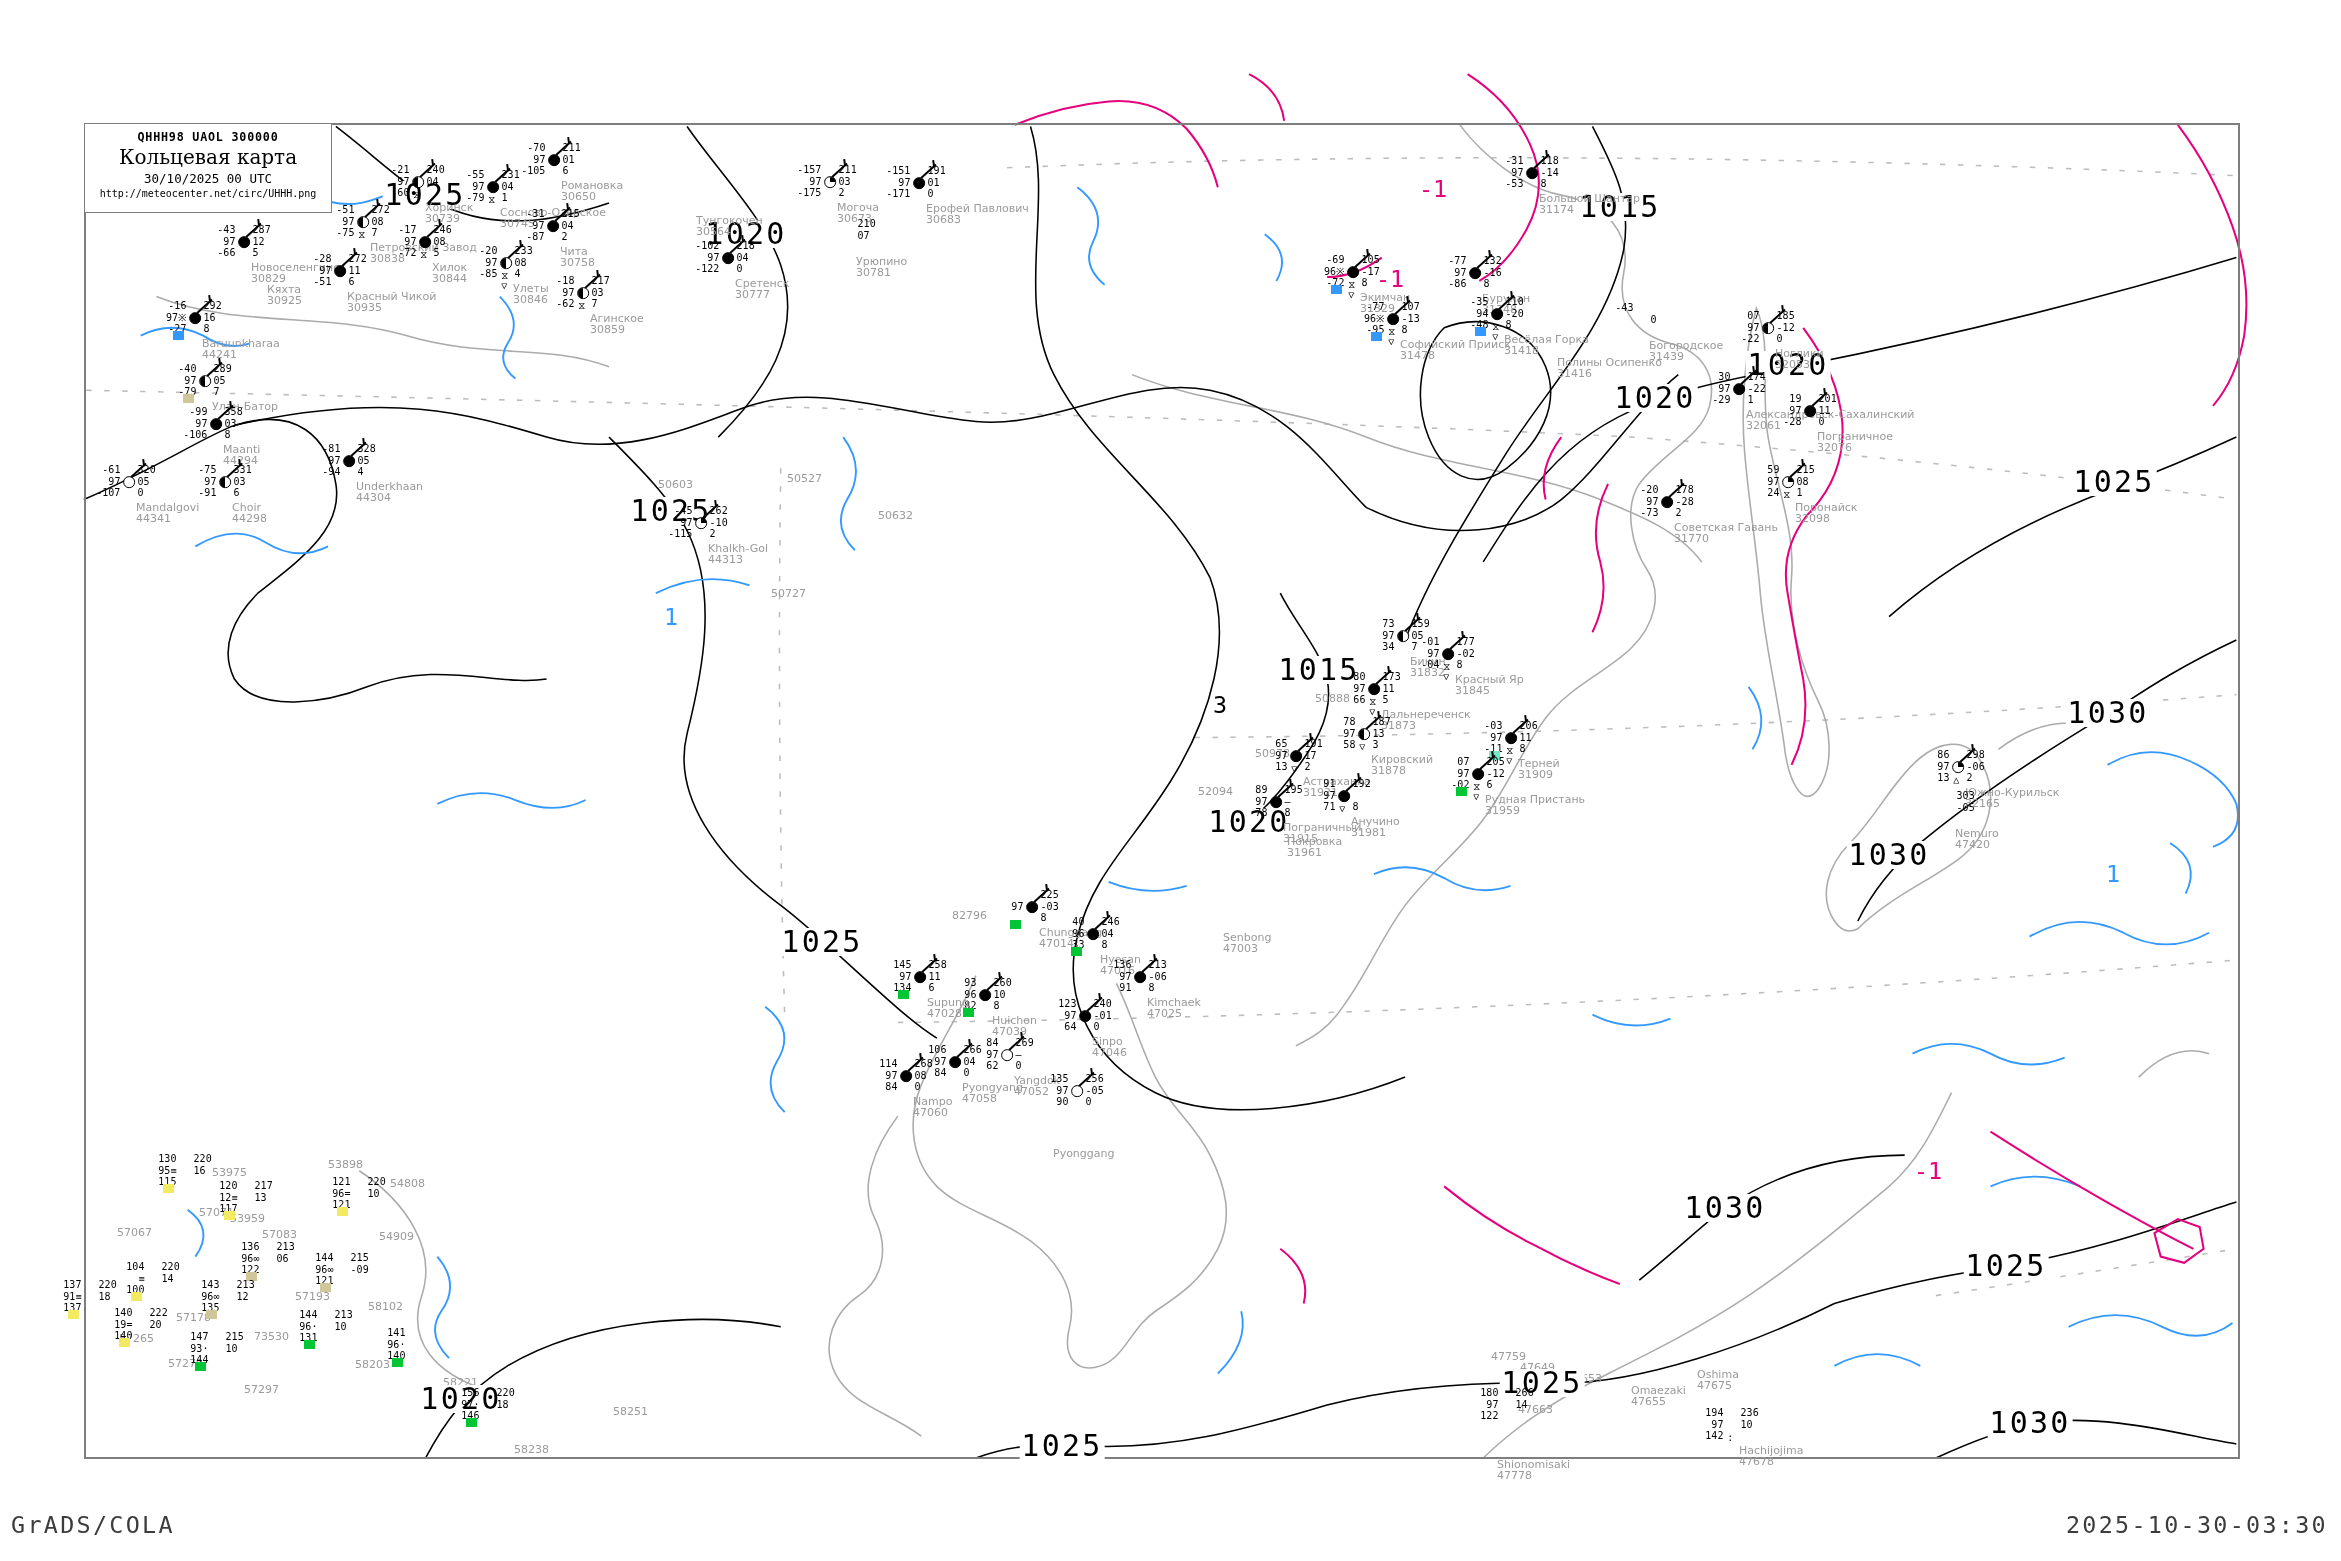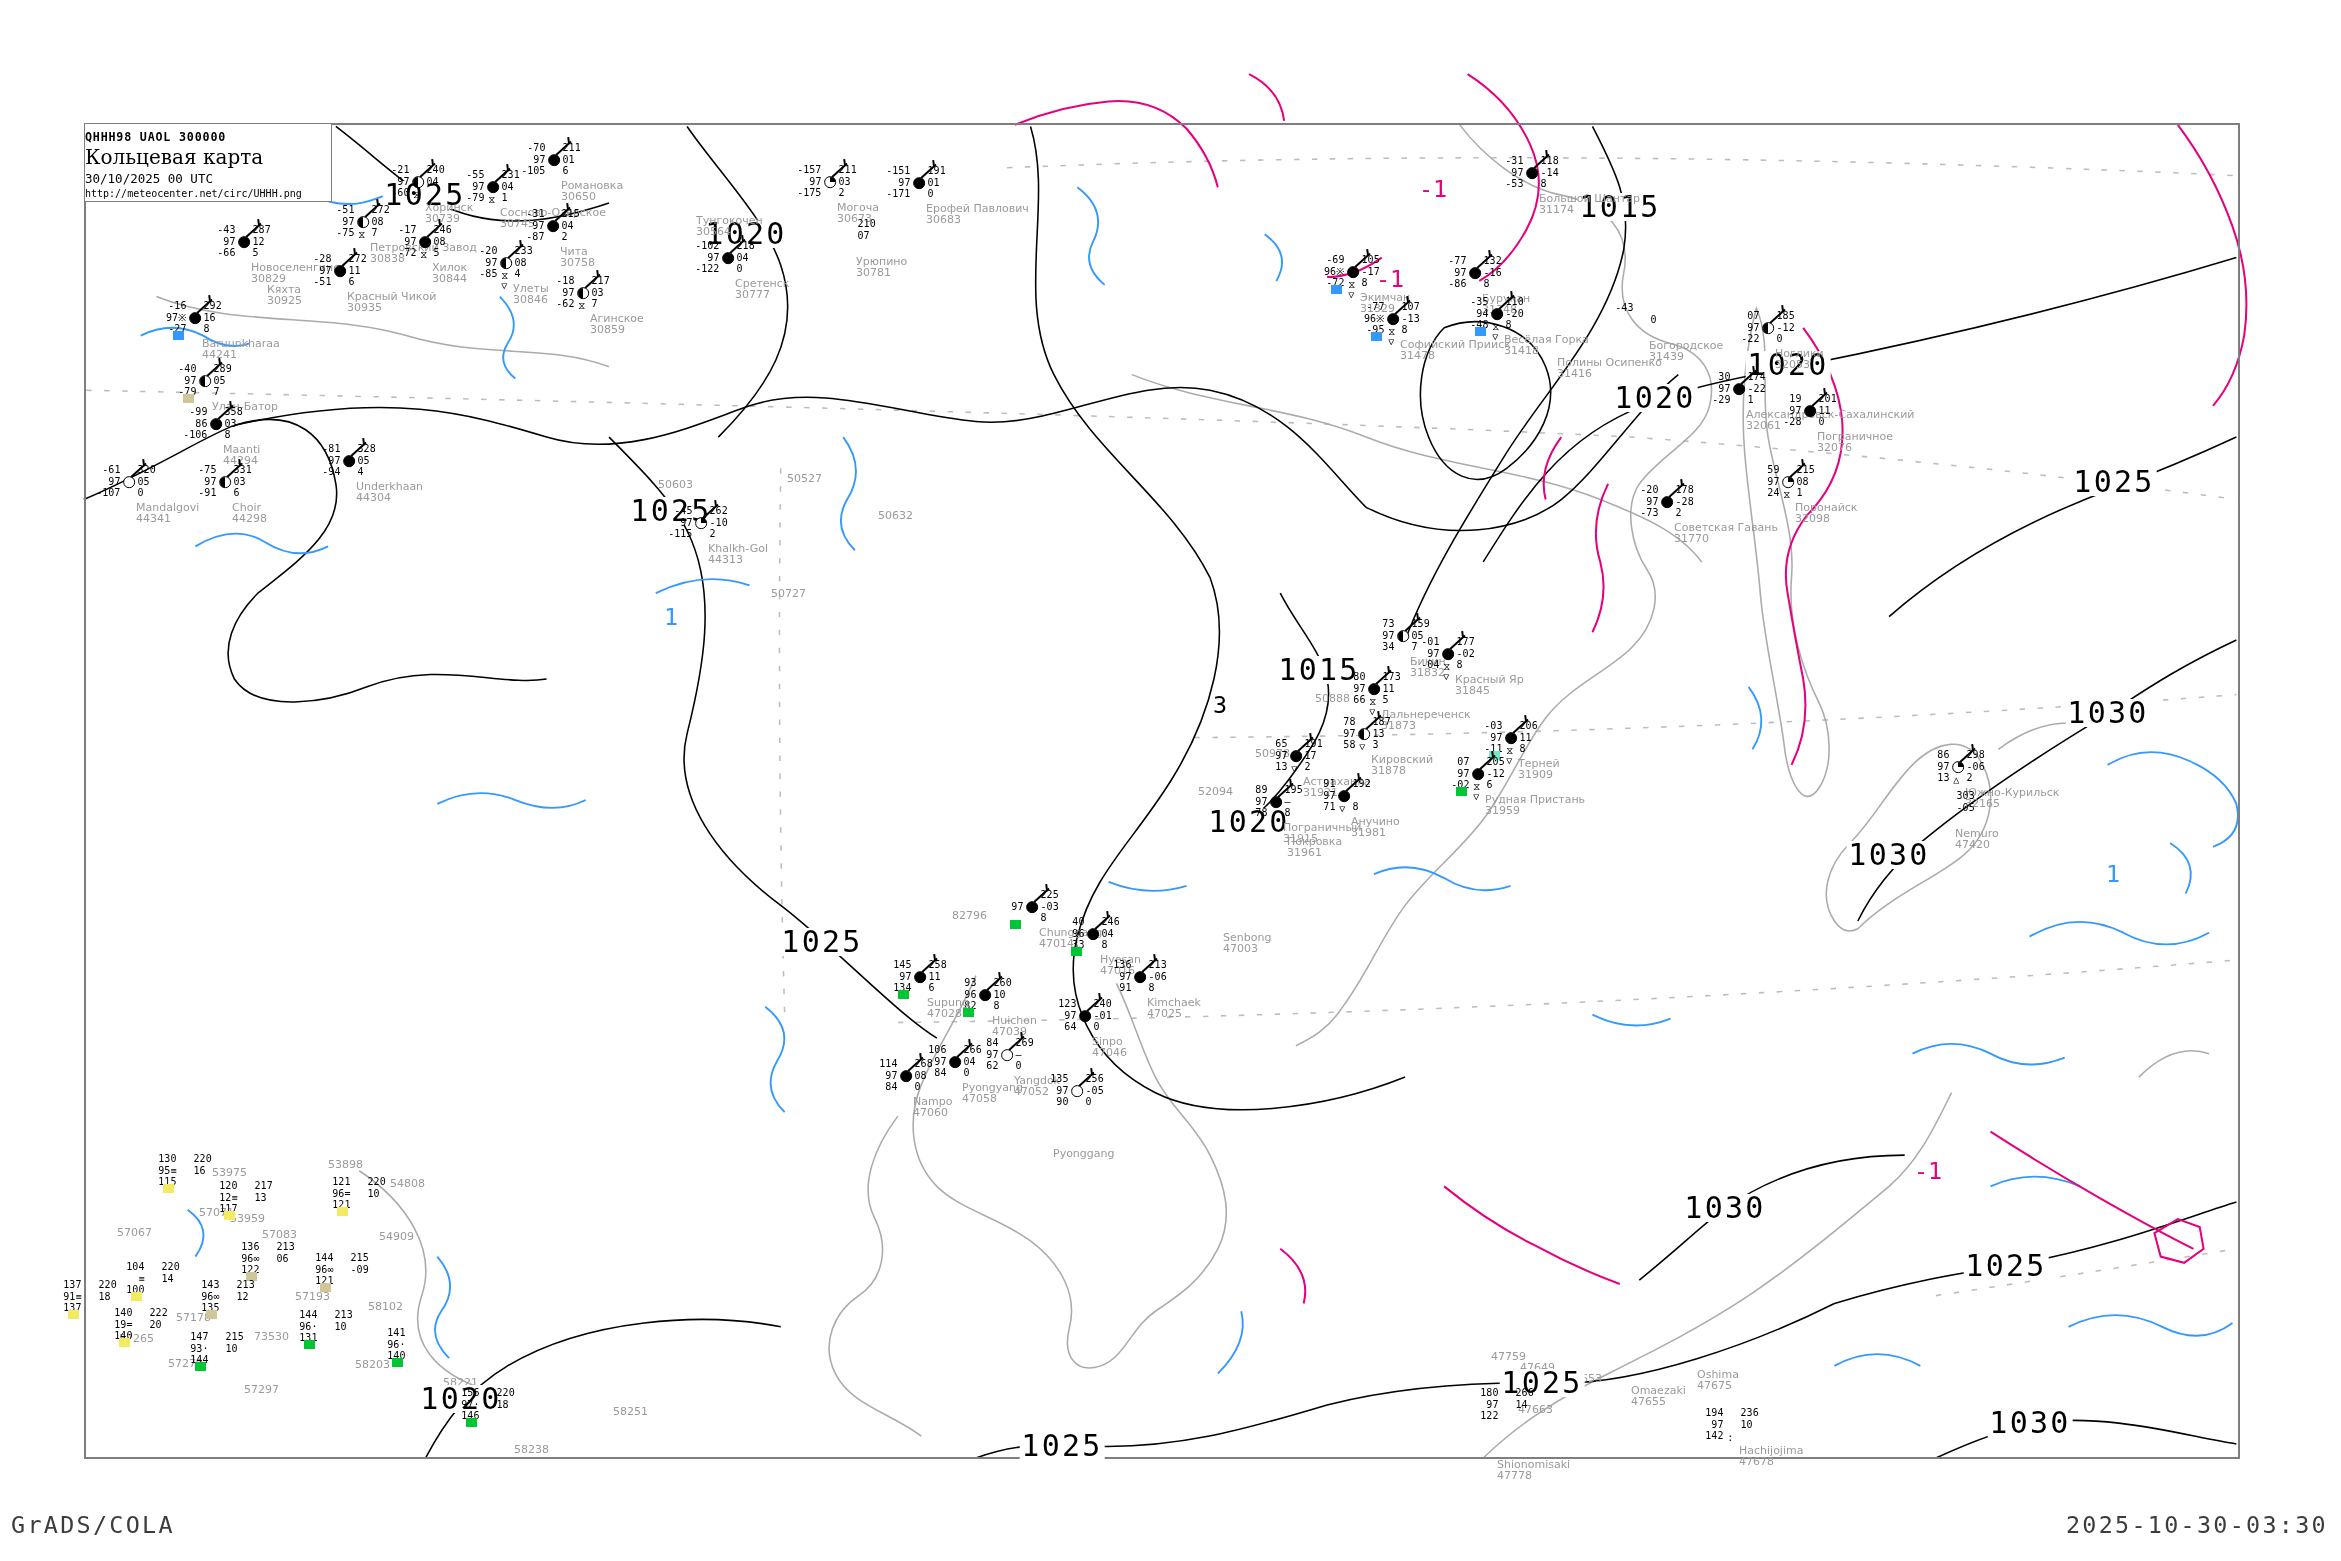--- a/index.html
+++ b/index.html
@@ -1,22 +1,22 @@
 <!DOCTYPE html>
 <html style="font-size:12.5px"><head>
 <meta charset="utf-8">
 <style>
   html,body{margin:0;padding:0;background:#fff;}
   #canvas{position:relative;width:2342px;height:1561px;background:#fff;overflow:hidden;
           font-family:"DejaVu Sans Mono",monospace;color:#000;}
   #maplines{position:absolute;left:0;top:0;}
   #mapborder{position:absolute;left:84px;top:123px;width:2156px;height:1336px;
              border:2.3px solid #7e7e7e;box-sizing:border-box;background:transparent;}
-  #titlebox{position:absolute;left:84px;top:123px;width:248px;height:79px;
-            border:1.6px solid #7e7e7e;box-sizing:border-box;background:#fff;z-index:30;}
+  #titlebox{position:absolute;left:84px;top:123px;width:248px;height:90px;
+            border:1.6px solid #7e7e7e;box-sizing:border-box;background:#fff;text-align:center;z-index:30;}
   #titlebox .l1{font:bold 11.7px "DejaVu Sans Mono",monospace;letter-spacing:0.8px;margin-top:5.5px;}
   #titlebox .l2{font:20px "DejaVu Serif",serif;margin-top:1.6px;}
   #titlebox .l3{font:12.5px "DejaVu Sans Mono",monospace;margin-top:2.3px;}
   #titlebox .l4{font:10px "DejaVu Sans Mono",monospace;margin-top:2px;}
   .footer{position:absolute;font:23.4px "DejaVu Sans Mono",monospace;color:#3c3c3c;letter-spacing:2.3px;z-index:30;}
   #footer-left{left:11px;top:1511px;}
   #footer-right{right:14px;top:1511px;}
   .isolabel{position:absolute;transform:translate(-50%,-50%);font:30px "DejaVu Sans Mono",monospace;
             color:#000;letter-spacing:2.3px;background:#fff;padding:0 1.6px;z-index:12;line-height:28px;}
   .auxlabel{position:absolute;transform:translate(-50%,-50%);font:23.4px "DejaVu Sans Mono",monospace;z-index:12;}
@@ -382,21 +382,21 @@
         <div class="rc">289
 05
 7</div>
         <div class="mk" style="background: rgb(207, 198, 154);"></div>
         <div class="nm">Улан-Батор</div>
       </div>
       <div class="stn" style="left: 216px; top: 424px;">
         <div class="c filled"></div>
         <div class="barb"></div>
         <div class="lc">-99
-86
+97
 -106</div>
         <div class="rc">358
 03
 8</div>
         <div class="nm">Maanti&nbsp;<br>44294</div>
       </div>
       <div class="stn" style="left: 225px; top: 482px;">
         <div class="c half"></div>
         <div class="barb"></div>
         <div class="lc">-75

